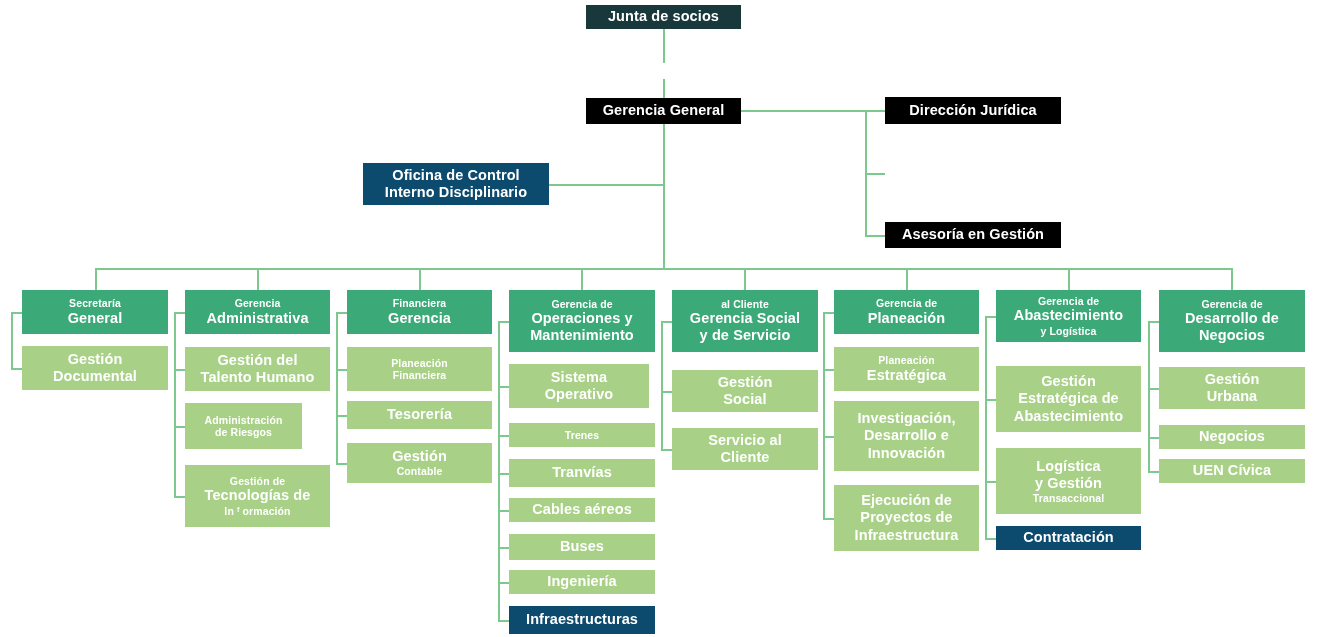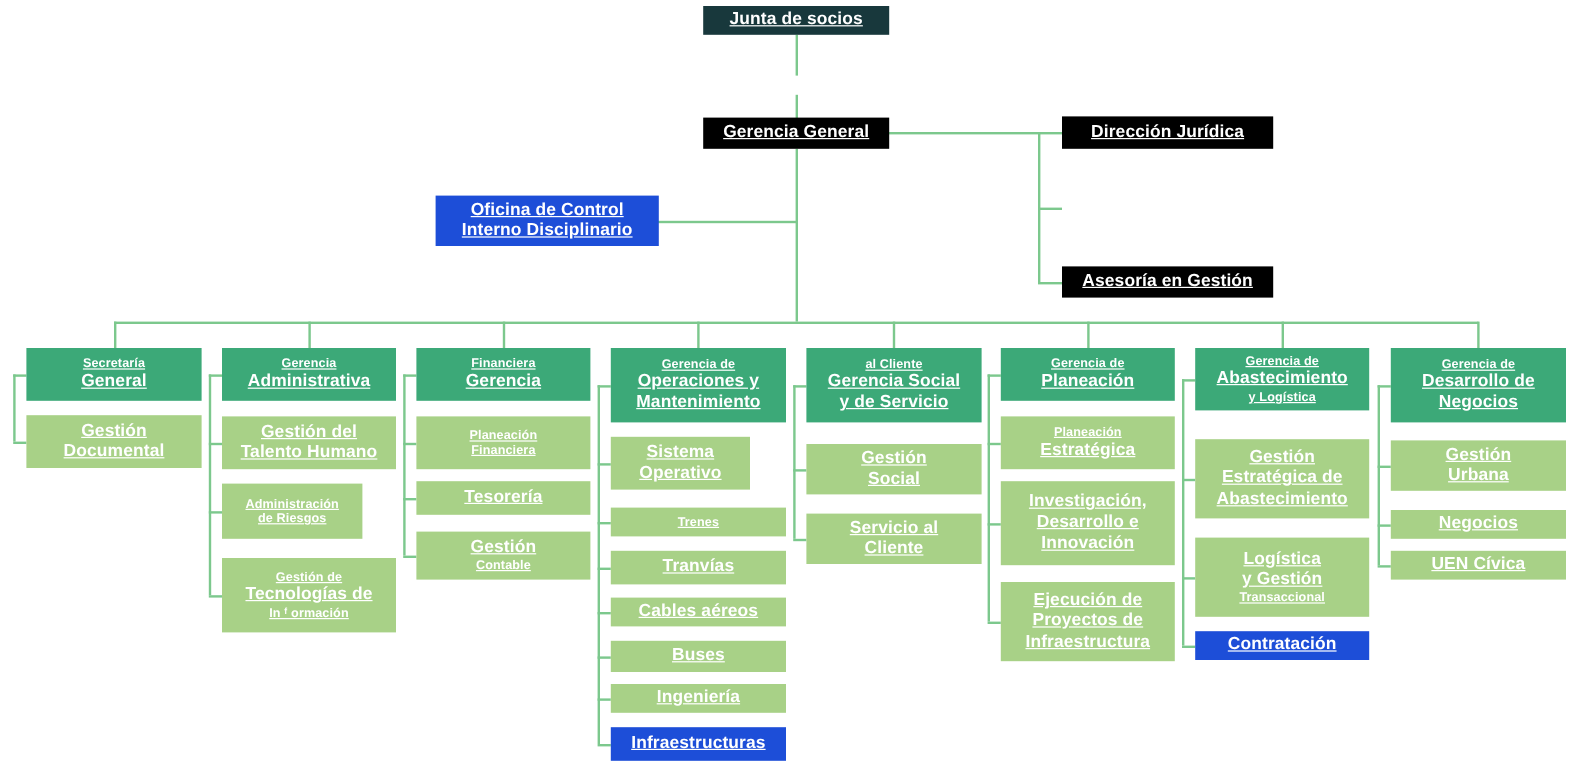--- a/index.html
+++ b/index.html
@@ -19,30 +19,29 @@
     box-sizing:border-box;
     display:flex;
     flex-direction:column;
     align-items:center;
     justify-content:center;
     text-align:left;
     color:#ffffff;
     line-height:1.18;
     padding:2px 0;
     overflow:hidden;
-    text-decoration:underline;
   }
   .box .l1{font-size:14.5px;font-weight:bold;letter-spacing:.1px;}
   .box .l2{font-size:10.5px;font-weight:bold;letter-spacing:.1px;}
   .box.dark{background:#18383c;}
   .box.dark .l1{font-size:14.5px;}
   .box.mid{background:#000000;}
   .box.head{background:#3ca978;}
   .box.child{background:#a8d187;}
-  .box.child2{background:#1d4ed8;}
+  .box.child2{background:#0c4a6e;}
 
   .ln{position:absolute;background:#7cc88d;}
   .lnv{width:2px;}
   .lnh{height:2px;}
 </style>
 </head>
 <body>
 
 <div id="chart">
 
@@ -173,21 +172,21 @@
       </div>
       <div class="box child" style="left: 347px; top: 443px; width: 145px; height: 40px;">
         <span class="l1">Gestión</span>
         <span class="l2">Contable</span>
       </div>
       <div class="box head" style="left: 509px; top: 290px; width: 146px; height: 62px;">
         <span class="l2">Gerencia de</span>
         <span class="l1">Operaciones y</span>
         <span class="l1">Mantenimiento</span>
       </div>
-      <div class="box child" style="left: 509px; top: 364px; width: 116px; height: 44px;">
+      <div class="box child" style="left: 509px; top: 364px; width: 140px; height: 44px;">
         <span class="l1">Sistema</span>
         <span class="l1">Operativo</span>
       </div>
       <div class="box child" style="left: 509px; top: 423px; width: 146px; height: 24px;">
         <span class="l2">Trenes</span>
       </div>
       <div class="box child" style="left: 509px; top: 459px; width: 146px; height: 28px;">
         <span class="l1">Tranvías</span>
       </div>
       <div class="box child" style="left: 509px; top: 498px; width: 146px; height: 24px;">

